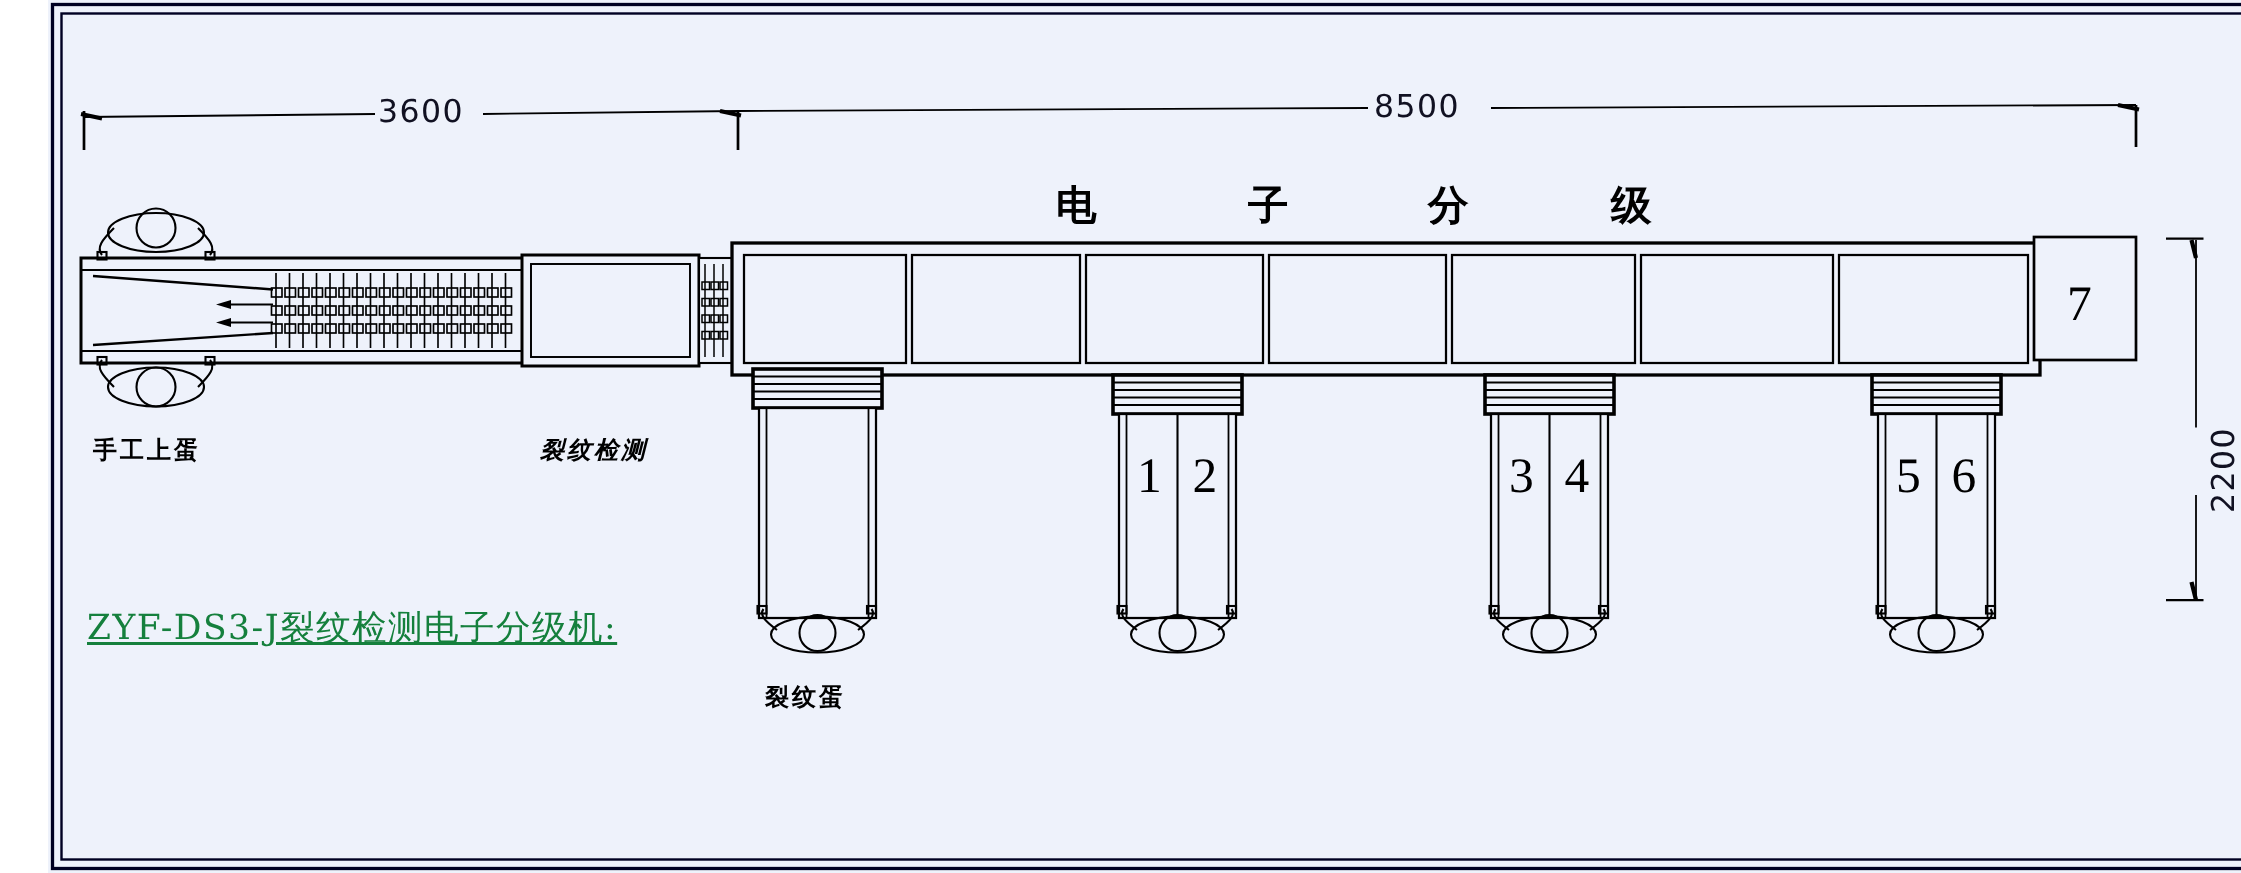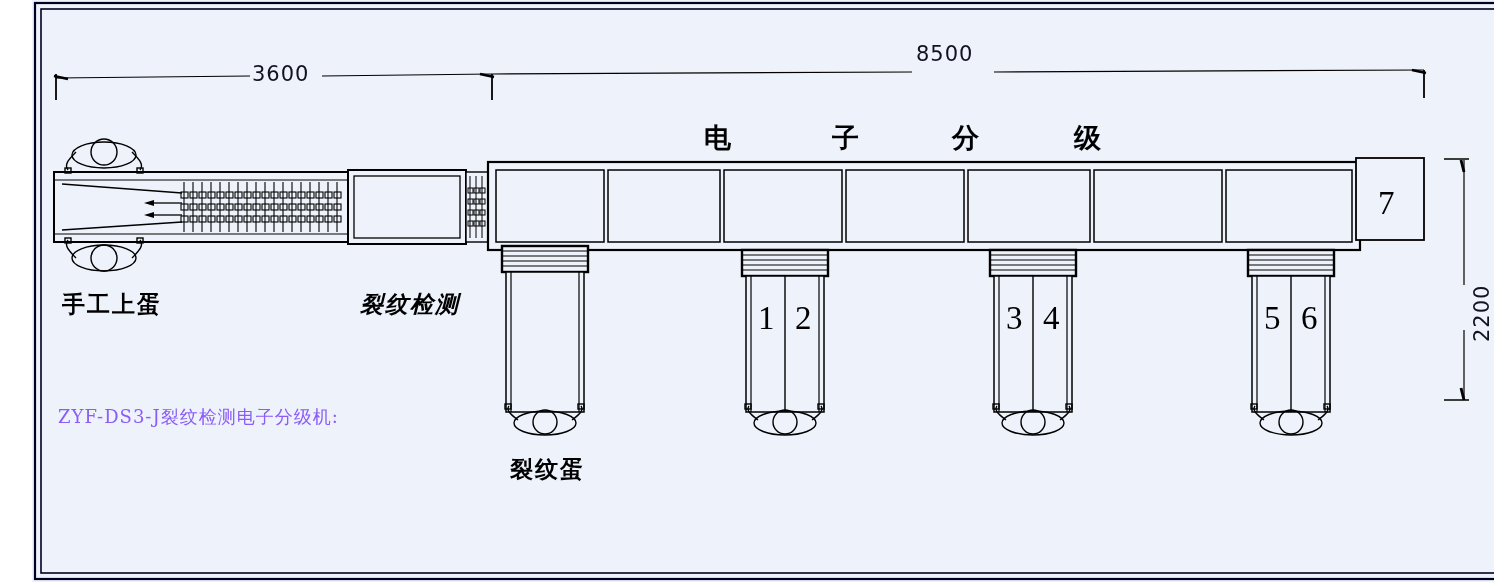--- a/index.html
+++ b/index.html
@@ -34,31 +34,32 @@
     color: #111122;
   }
   .cjk {
     font-family: "DejaVu Serif", serif;
     font-weight: bold;
   }
   .title-char {
     font-size: 27px;
   }
   .cap {
-    font-size: 23px;
+    font-size: 16px;
   }
   .lane-num {
     font-family: "Liberation Serif", serif;
     font-size: 33px;
     color: #000;
   }
   .model-line {
     font-family: "DejaVu Serif", serif;
-    font-size: 18px;
-    color: #8b5cf6;
+    font-size: 23px;
+    color: #15803d;
+    text-decoration: underline;
   }
   .vert {
     transform: rotate(-90deg);
     transform-origin: left top;
   }
 </style>
 </head>
 <body>
 
 <div id="canvas">
@@ -319,21 +320,21 @@
       <path d="M 1232 420 C 1224 414 1220 410 1223 406"></path>
       <path d="M 1286 420 C 1294 414 1298 410 1295 406"></path>
       <rect x="1219" y="404" width="6" height="5"></rect>
       <rect x="1292" y="404" width="6" height="5"></rect>
     </g>
 
   </svg>
 
   <div class="lbl dim-num" style="left:220px; top:64px;">3600</div>
 
-  <div class="lbl dim-num" style="left:884px; top:44px;">8500</div>
+  <div class="lbl dim-num" style="left:884px; top:61px;">8500</div>
 
   <div class="lbl dim-num vert" style="left:1440px; top:342px;">2200</div>
 
   <div class="lbl cjk title-char" style="left:672px; top:124px;">电</div>
   <div class="lbl cjk title-char" style="left:800px; top:124px;">子</div>
   <div class="lbl cjk title-char" style="left:920px; top:124px;">分</div>
   <div class="lbl cjk title-char" style="left:1042px; top:124px;">级</div>
 
   <div class="lbl cjk cap" style="left:30px; top:292px; letter-spacing:2px;">手工上蛋</div>
 

